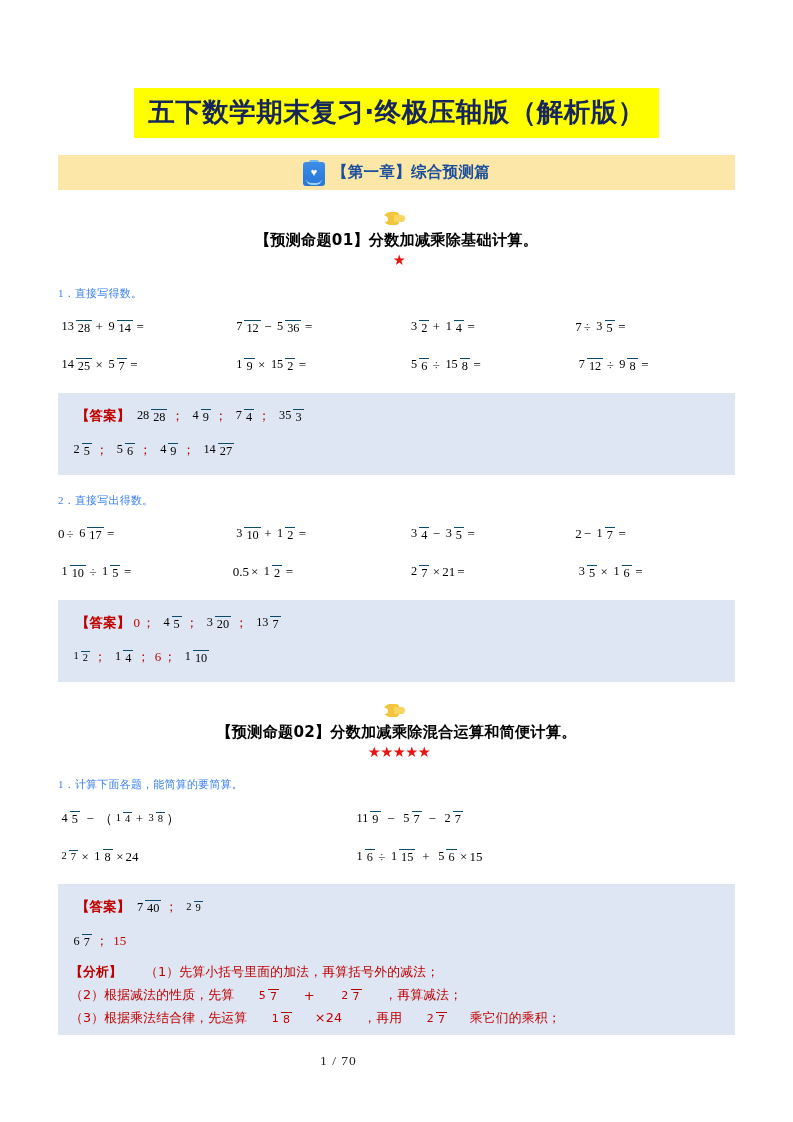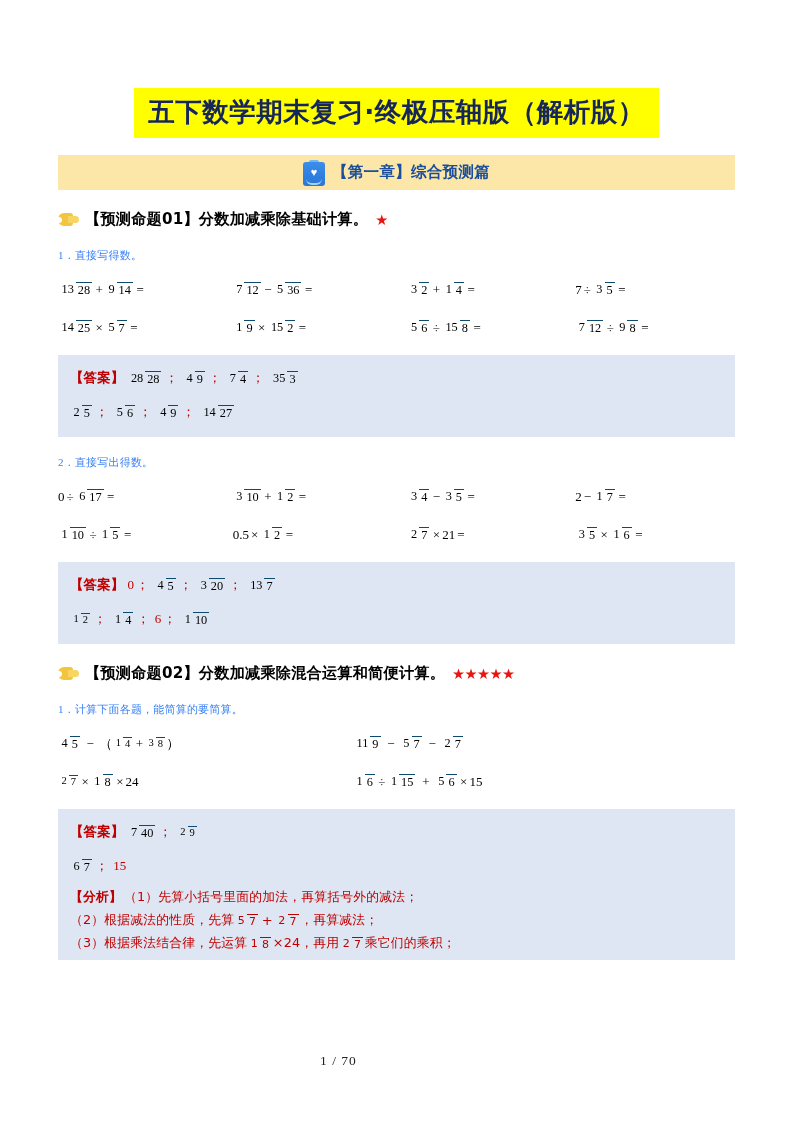--- a/index.html
+++ b/index.html
@@ -95,20 +95,21 @@
     color: #1b4f9c;
     letter-spacing: 0.3px;
   }
 
   
   .pred-head {
     display: flex;
     align-items: center;
     margin-top: 19px;
     gap: 2px;
+    flex-direction: column;
   }
   .hand-icon {
     width: 22px;
     height: 19px;
     position: relative;
     flex: none;
     margin-right: 3px;
   }
   .hand-icon .palm {
     position: absolute;
@@ -218,40 +219,42 @@
     min-height: 30px;
   }
   .ans-row.second { margin-top: 4px; }
   .ans-label {
     color: #c00000;
     font-family: Liberation Serif, serif;
     font-weight: bold;
     font-size: 13.4px;
     margin-right: 3px;
     letter-spacing: 0.2px;
+    margin-left: 6px;
   }
   .sep {
     color: #c00000;
     font-size: 13px;
     margin: 0 5px 0 2px;
   }
   .ans-val {
     font-size: 13px;
   }
   .ans-val.red { color: #c00000; }
 
   .analysis {
     color: #c00000;
     font-family: "DejaVu Sans", "Liberation Sans", sans-serif;
     font-size: 12.8px;
     display: flex;
     align-items: center;
     margin-top: 10px;
     letter-spacing: 0.2px;
     line-height: 1;
+    gap: 21px;
   }
   .analysis .lbl { font-weight: bold; margin-right: 2px; }
   .analysis .frac { font-size: 11px; }
   .analysis .frac > .d { border-top-color: #c00000; }
 
   
   .footer {
     position: absolute;
     left: 0;
     top: 1053px;

